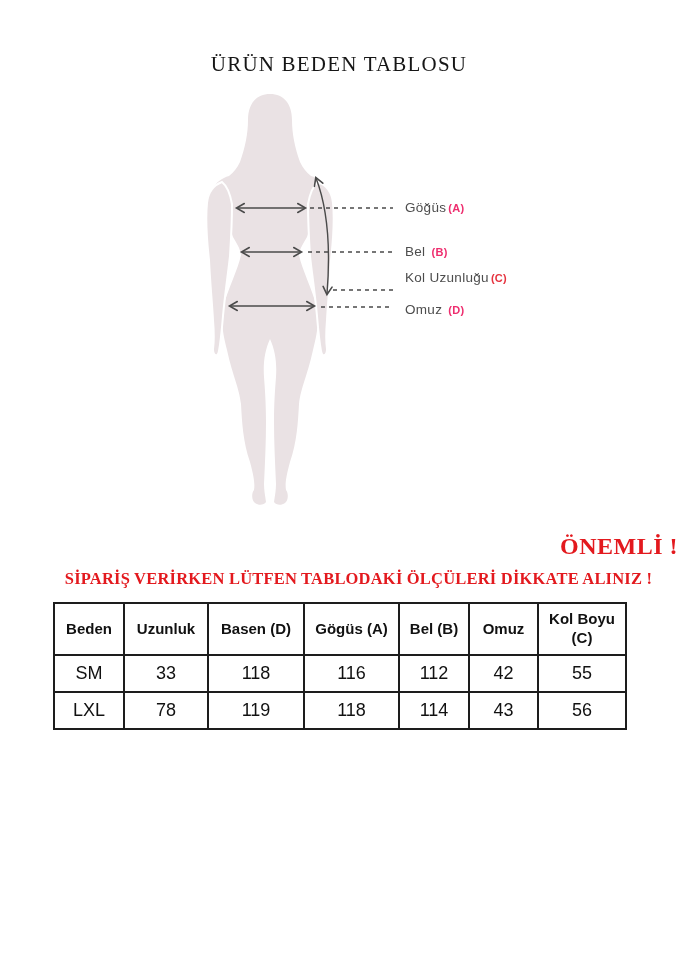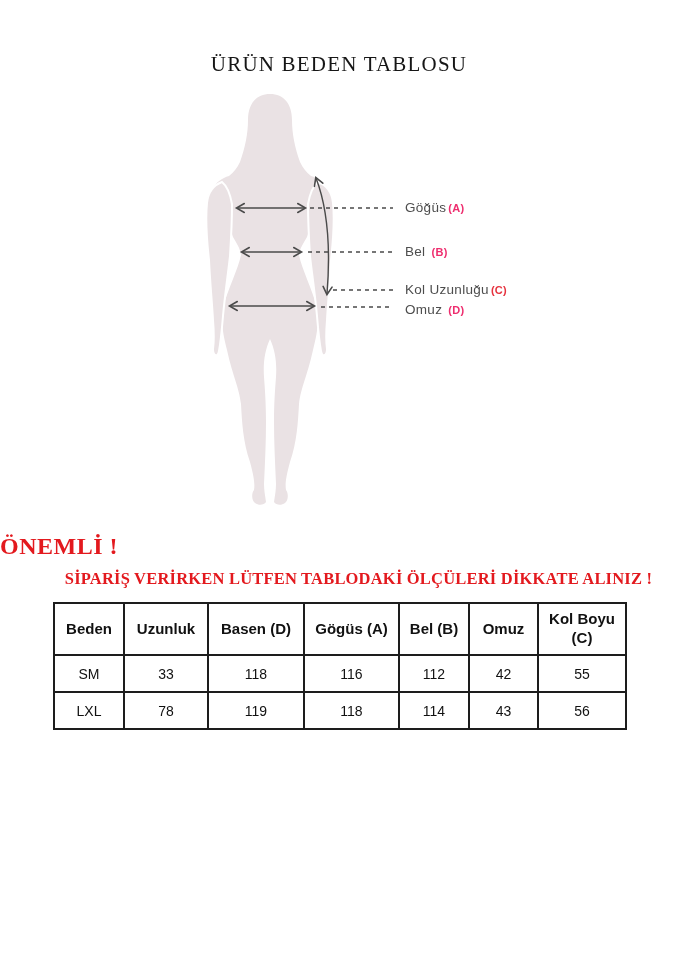--- a/index.html
+++ b/index.html
@@ -11,35 +11,35 @@
            font-family:"Liberation Serif", serif; font-size:21px; font-weight:400;
            letter-spacing:1.2px; color:#161616; }
 
   .figure-svg { position:absolute; left:140px; top:92px; width:260px; height:420px; }
 
   .diagram-label { position:absolute; left:405px; font-size:13.5px; color:#4d4d4d;
                    letter-spacing:0.3px; white-space:nowrap; line-height:16px; }
   .diagram-label .code { font-size:11px; font-weight:bold; margin-left:2px; }
   .code-pink { color:var(--code-pink,#ee2d6e); }
   .code-red  { color:var(--code-red,#e6333f); }
-  .lbl-gogus { top:200px; } .lbl-bel { top:244px; } .lbl-kol { top:282px; } .lbl-basen { top:302px; }
+  .lbl-gogus { top:200px; } .lbl-bel { top:244px; } .lbl-kol { top:270px; } .lbl-basen { top:302px; }
 
-  .warning-title { position:absolute; top:533px; left:0; width:100%; text-align:left;
+  .warning-title { position:absolute; top:533px; left:0; width:100%; text-align:right;
                    font-family:"Liberation Serif", serif; font-weight:700; font-size:24px;
                    color:var(--accent-red,#e3191e); letter-spacing:0.5px; }
   .warning-subtitle { position:absolute; top:569px; left:0; width:100%; text-align:center;
                       font-family:"Liberation Serif", serif; font-weight:700; font-size:16.5px;
                       color:var(--accent-red,#e3191e); letter-spacing:0.2px;padding-left:39px; }
 
   .size-table { position:absolute; left:53px; top:602px; width:572px;
                 border-collapse:collapse; table-layout:fixed; }
   .size-table th, .size-table td { border:2px solid #1d1d1d; text-align:center;
                 vertical-align:middle; color:#111; background:#fff; }
   .size-table th { height:52px; font-size:15px; font-weight:700; padding:2px 4px; line-height:1.25; }
-  .size-table td { height:37px; font-size:14px; font-weight:400; }
+  .size-table td { height:37px; font-size:18px; font-weight:400; }
 </style>
 </head>
 <body>
 
 <div class="page">
 
   <div class="title">ÜRÜN BEDEN TABLOSU</div>
 
   <svg class="figure-svg" viewBox="0 0 260 420">
     <defs>

